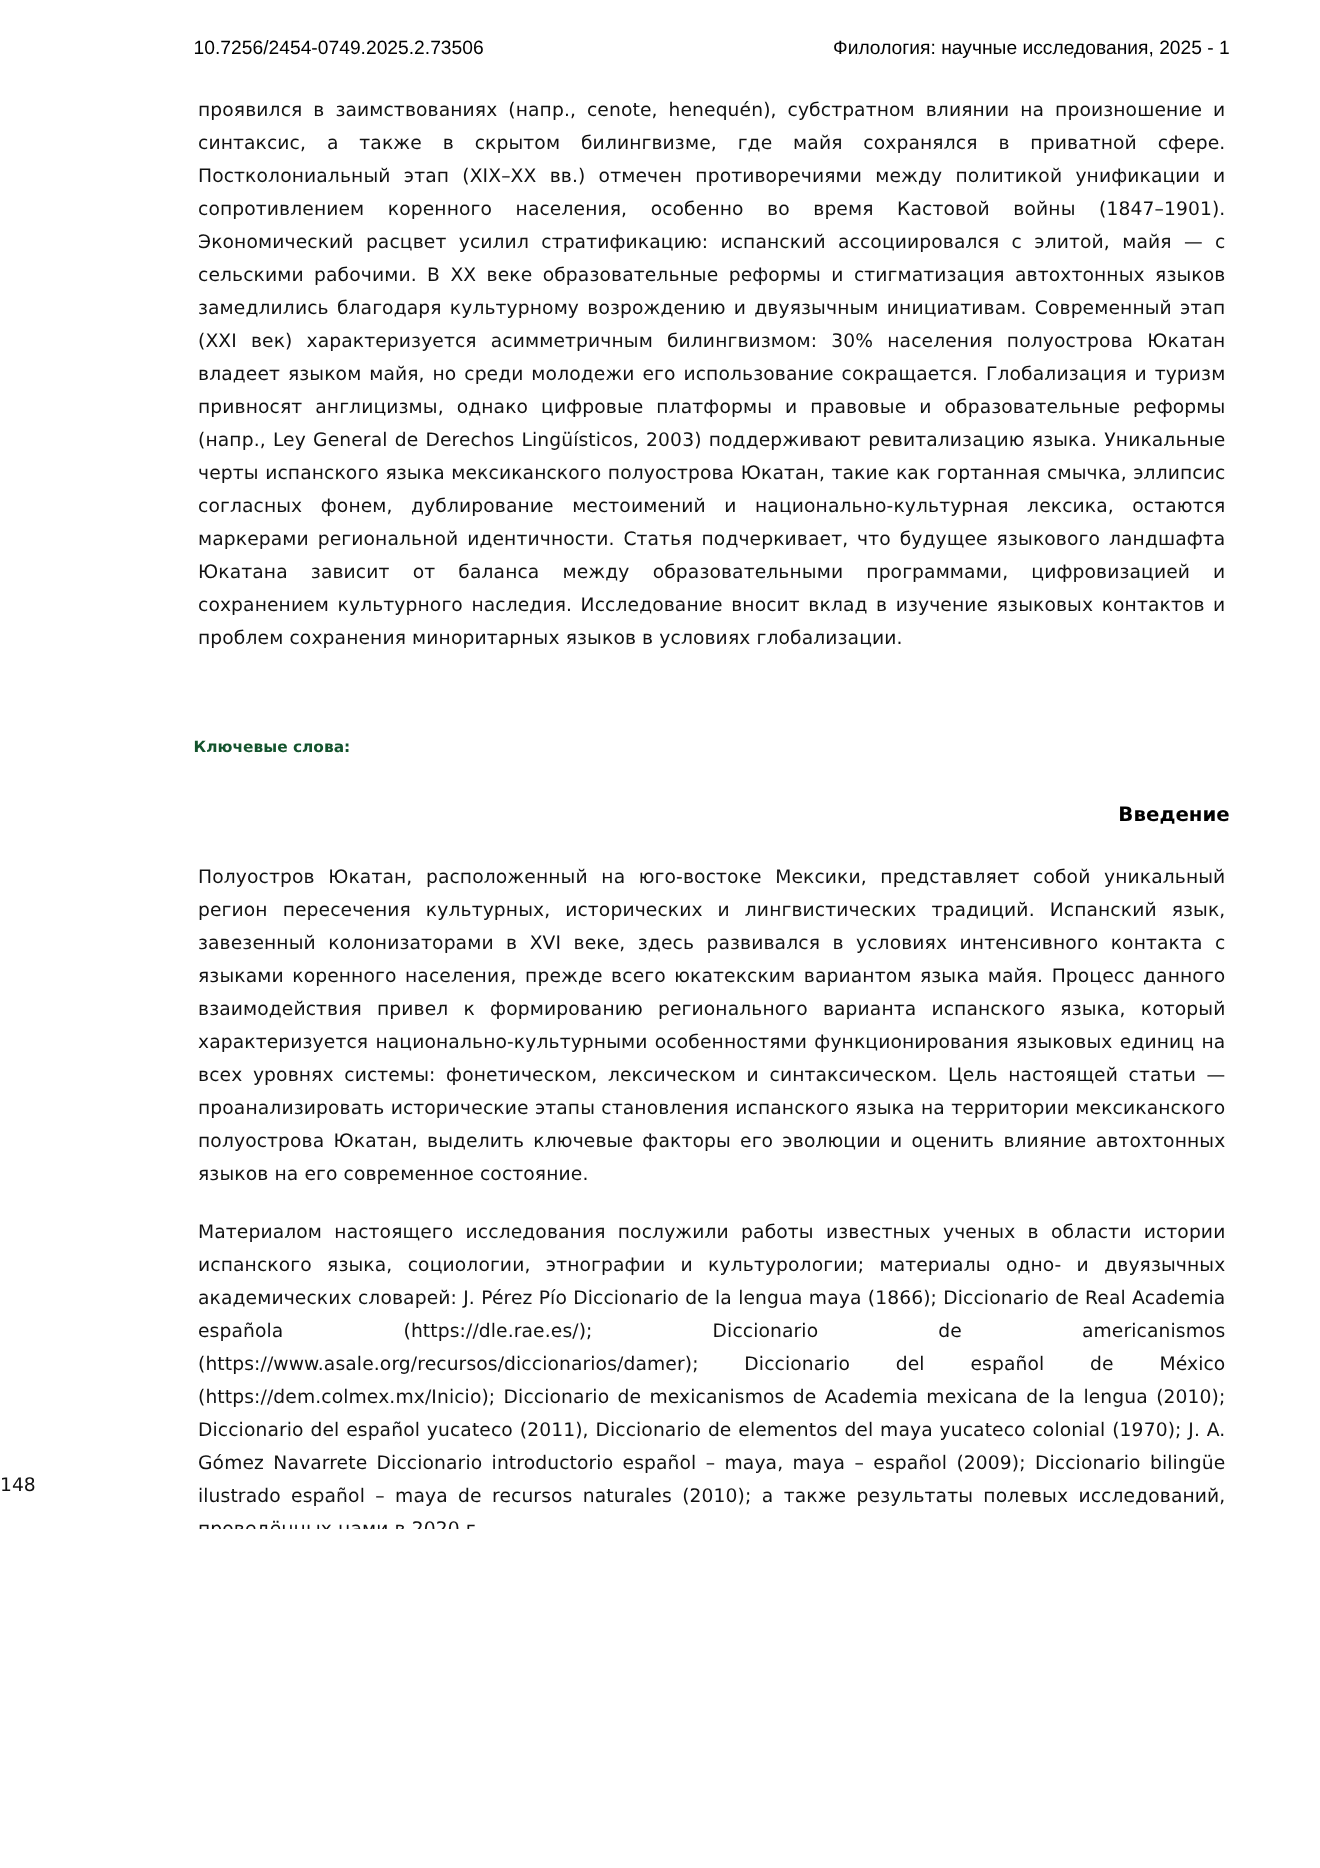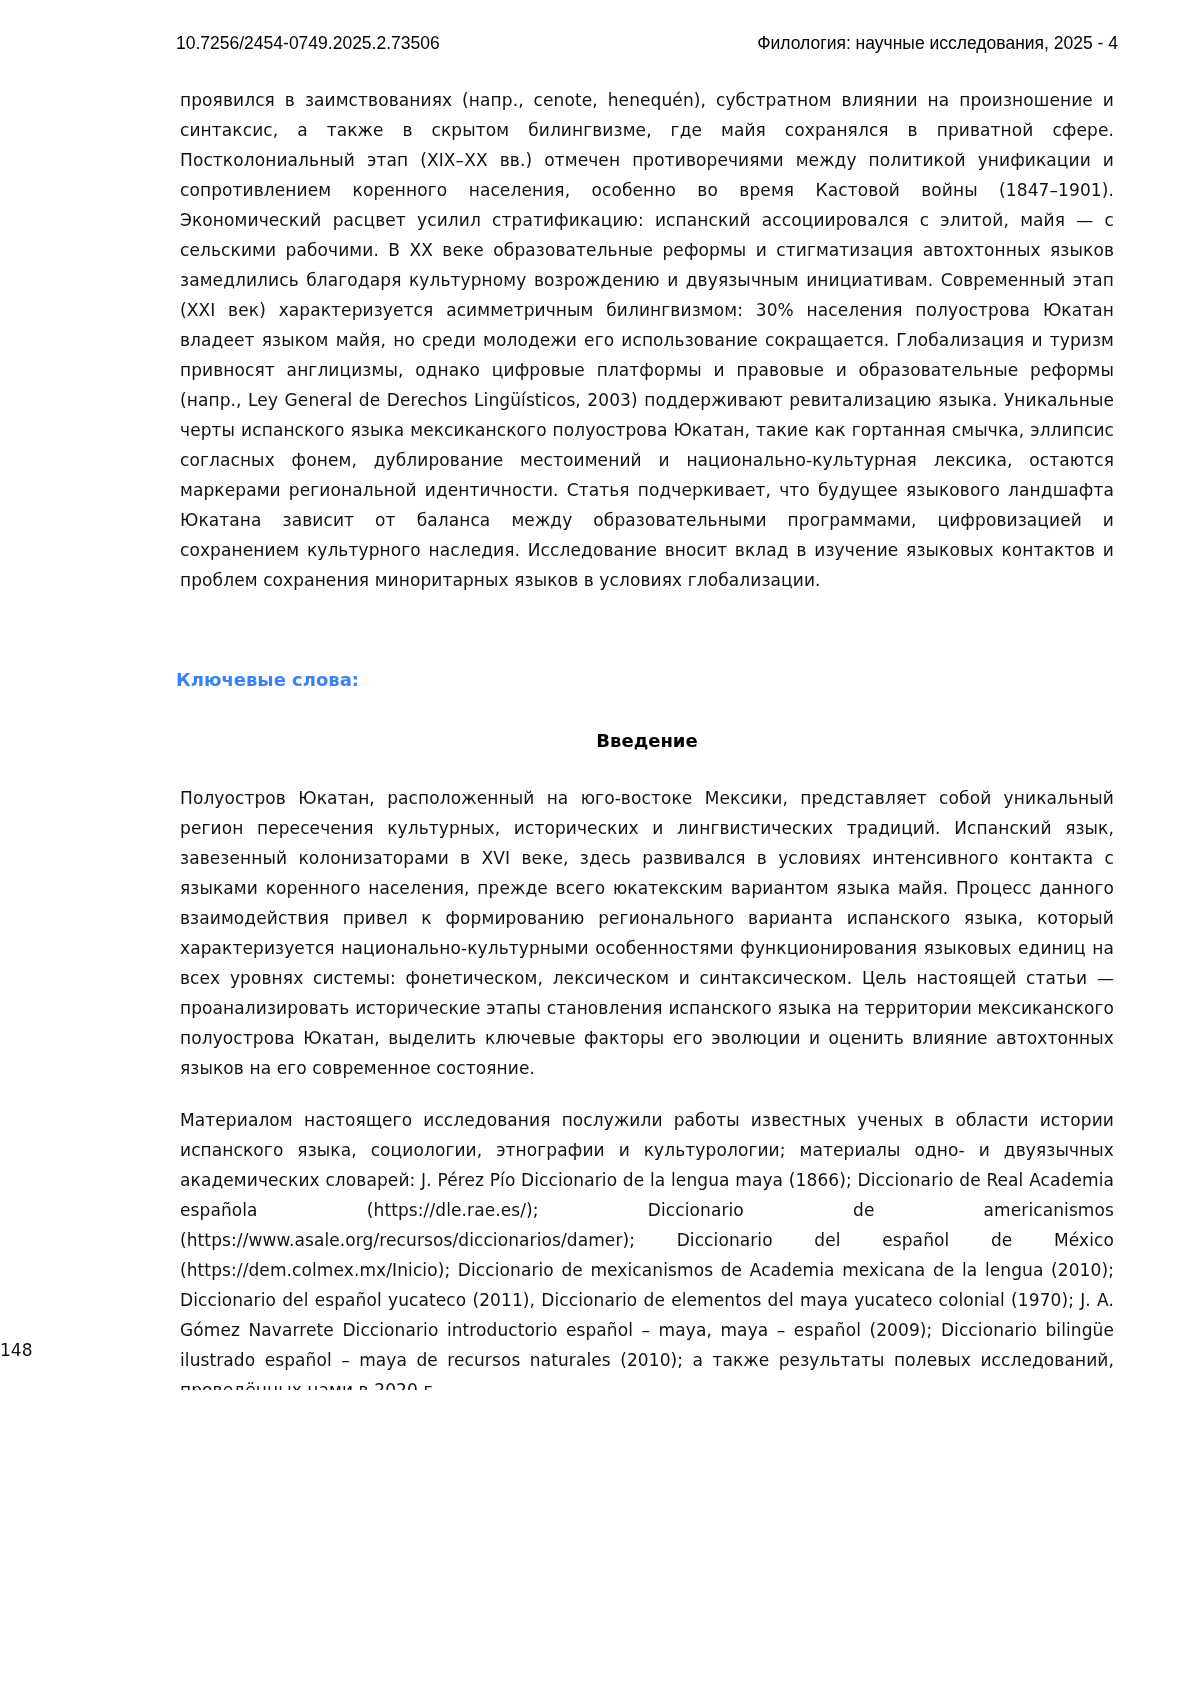--- a/index.html
+++ b/index.html
@@ -36,33 +36,33 @@
     text-align: justify;
     letter-spacing: 0.1px;
     margin: 4px;
     color: #111111;
   }
   .abstract {
     margin-top: 31px;
   }
   .keywords-heading {
     margin: 73px 0 0 0;
-    font-size: 18px;
+    font-size: 14px;
     font-weight: bold;
-    color: #3b82f6;
+    color: #14532d;
     line-height: 24px;
   }
   .keywords {
     margin-top: 26px;
   }
   .section-heading {
     margin: 37px 0 0 0;
     font-size: 18px;
     font-weight: bold;
-    text-align: center;
+    text-align: right;
     color: #000000;
     line-height: 24px;
   }
   .intro-p1 {
     margin-top: 30px;
   }
   .intro-p2 {
     margin-top: 22px;
   }
   .page-footer {
@@ -75,21 +75,21 @@
     color: #111111;
   }
 </style>
 </head>
 <body>
 
 <div class="page">
 
   <header class="page-header content">
     <span>10.7256/2454-0749.2025.2.73506</span>
-    <span>Филология: научные исследования, 2025 - 4</span>
+    <span>Филология: научные исследования, 2025 - 1</span>
   </header>
 
   <main class="content">
 
     <p class="body-text abstract">проявился в заимствованиях (напр., cenote, henequén), субстратном влиянии на произношение и синтаксис, а также в скрытом билингвизме, где майя сохранялся в приватной сфере. Постколониальный этап (XIX–XX вв.) отмечен противоречиями между политикой унификации и сопротивлением коренного населения, особенно во время Кастовой войны (1847–1901). Экономический расцвет усилил стратификацию: испанский ассоциировался с элитой, майя — с сельскими рабочими. В XX веке образовательные реформы и стигматизация автохтонных языков замедлились благодаря культурному возрождению и двуязычным инициативам. Современный этап (XXI век) характеризуется асимметричным билингвизмом: 30% населения полуострова Юкатан владеет языком майя, но среди молодежи его использование сокращается. Глобализация и туризм привносят англицизмы, однако цифровые платформы и правовые и образовательные реформы (напр., Ley General de Derechos Lingüísticos, 2003) поддерживают ревитализацию языка. Уникальные черты испанского языка мексиканского полуострова Юкатан, такие как гортанная смычка, эллипсис согласных фонем, дублирование местоимений и национально-культурная лексика, остаются маркерами региональной идентичности. Статья подчеркивает, что будущее языкового ландшафта Юкатана зависит от баланса между образовательными программами, цифровизацией и сохранением культурного наследия. Исследование вносит вклад в изучение языковых контактов и проблем сохранения миноритарных языков в условиях глобализации.</p>
 
     <h3 class="keywords-heading">Ключевые слова:</h3>
 
 
     <h3 class="section-heading">Введение</h3>

